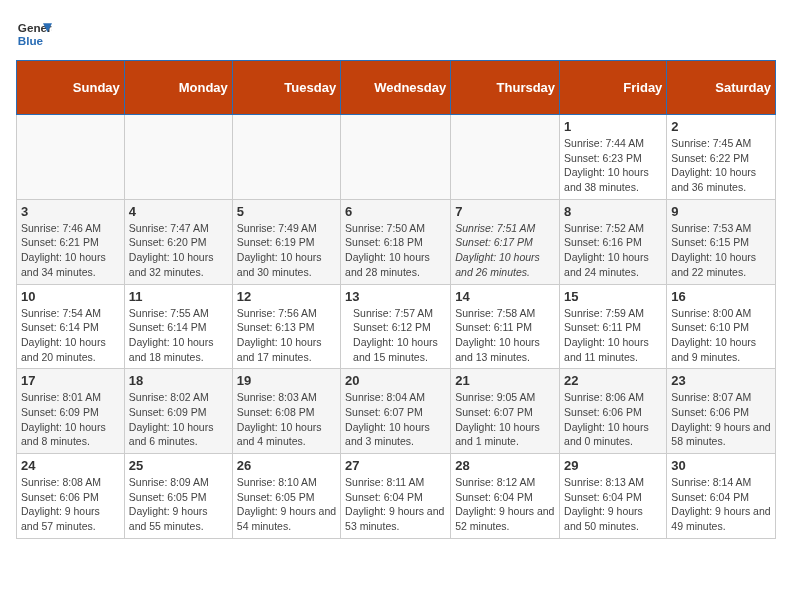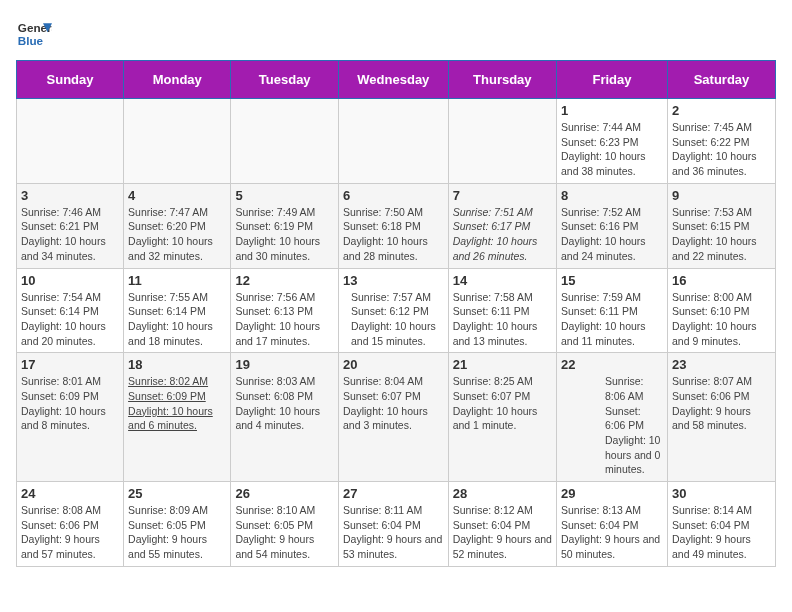--- a/index.html
+++ b/index.html
@@ -36,24 +36,24 @@
     .subtitle {
       font-size: 16px;
       color: #333;
     }
     table {
       width: 100%;
       border-collapse: collapse;
       font-size: 11px;
     }
     thead tr th {
-      background-color: #a21caf;
+      background-color: #c2410c;
       color: white;
-      padding: 11px 4px;
-      text-align: center;
+      padding: 19px 4px;
+      text-align: right;
       font-size: 13px;
       border: 1px solid #2a6db5;
     }
     tbody tr td {
       border: 1px solid #ccc;
       vertical-align: top;
       padding: 4px;
       width: 113px;
       min-height: 80px;
       background: #fff;
@@ -216,45 +216,45 @@
       </tr>
       <tr>
         <td>
           <span class="day-num">17</span>
           <div class="day-info" style="white-space: pre-line;">Sunrise: 8:01 AM
 Sunset: 6:09 PM
 Daylight: 10 hours and 8 minutes.</div>
         </td>
         <td>
           <span class="day-num">18</span>
-          <div class="day-info" style="white-space: pre-line; text-decoration: underline;">Sunrise: 8:02 AM
+          <div class="day-info" style="white-space: pre-line;">Sunrise: 8:02 AM
 Sunset: 6:09 PM
 Daylight: 10 hours and 6 minutes.</div>
         </td>
         <td>
           <span class="day-num">19</span>
           <div class="day-info" style="white-space: pre-line;">Sunrise: 8:03 AM
 Sunset: 6:08 PM
 Daylight: 10 hours and 4 minutes.</div>
         </td>
         <td>
           <span class="day-num">20</span>
           <div class="day-info" style="white-space: pre-line;">Sunrise: 8:04 AM
 Sunset: 6:07 PM
 Daylight: 10 hours and 3 minutes.</div>
         </td>
         <td>
           <span class="day-num">21</span>
-          <div class="day-info" style="white-space: pre-line;">Sunrise: 8:25 AM
+          <div class="day-info" style="white-space: pre-line;">Sunrise: 9:05 AM
 Sunset: 6:07 PM
 Daylight: 10 hours and 1 minute.</div>
         </td>
         <td>
           <span class="day-num">22</span>
-          <div class="day-info" style="white-space: pre-line; margin-left: 44px;">Sunrise: 8:06 AM
+          <div class="day-info" style="white-space: pre-line;">Sunrise: 8:06 AM
 Sunset: 6:06 PM
 Daylight: 10 hours and 0 minutes.</div>
         </td>
         <td>
           <span class="day-num">23</span>
           <div class="day-info" style="white-space: pre-line;">Sunrise: 8:07 AM
 Sunset: 6:06 PM
 Daylight: 9 hours and 58 minutes.</div>
         </td>
       </tr>

